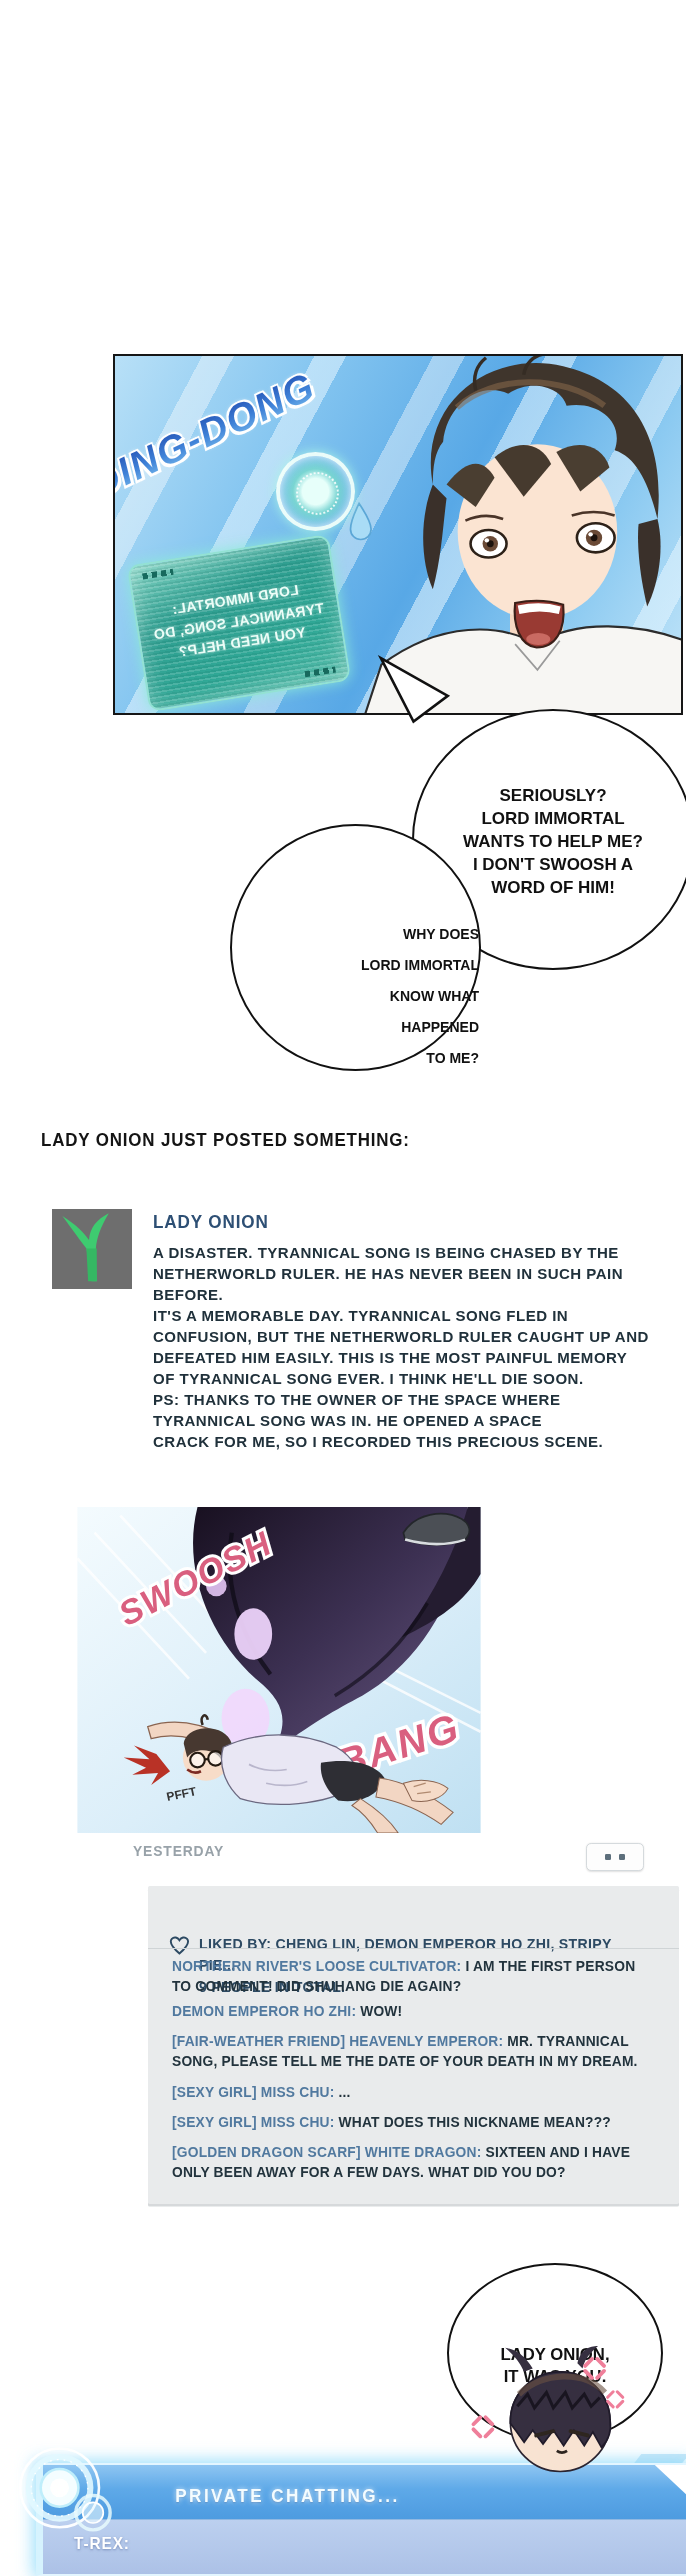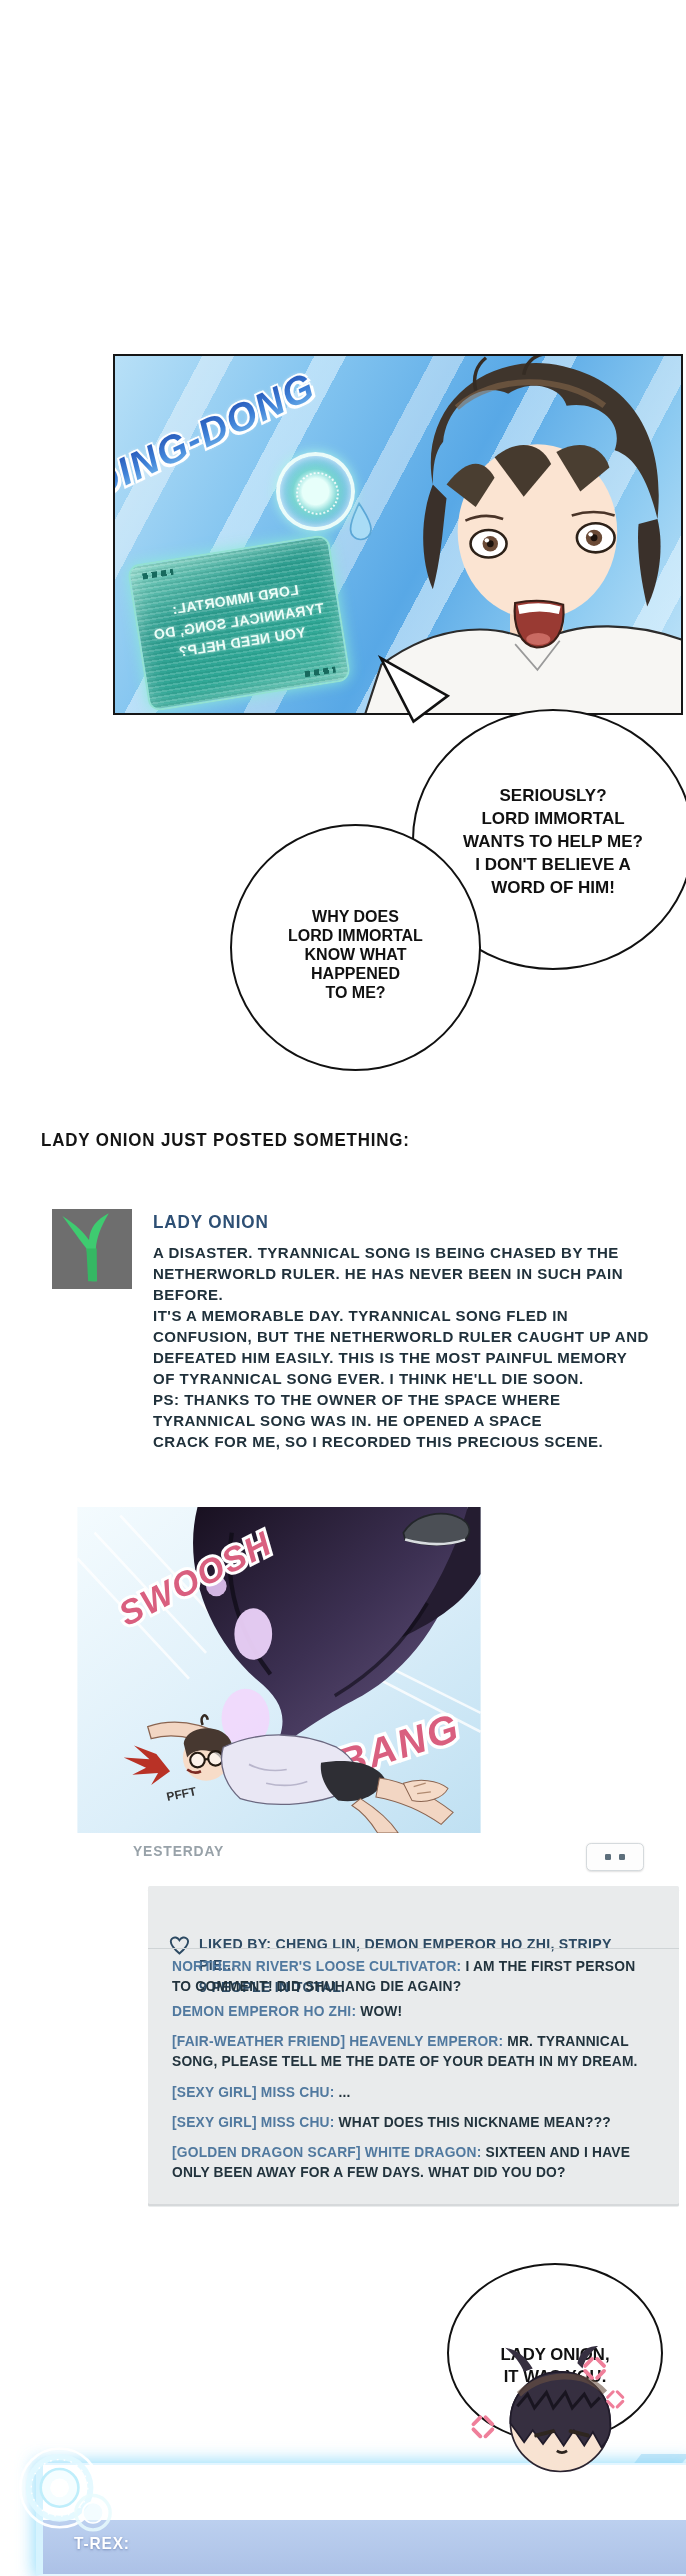--- a/index.html
+++ b/index.html
@@ -72,21 +72,21 @@
     content:""; position:absolute; left:15.5px; top:15.5px; width:39px; height:39px; border-radius:50%;
     border:2.6px dotted rgba(255,255,255,.85);
   }
 
   
   .bubble {
     position:absolute; background:#fff; border:2.6px solid #111; border-radius:50%;
     text-align:center; color:#111; font-weight:bold; white-space:pre-line; z-index:5;
   }
   .bubble-seriously { left:412px; top:709px; width:282px; height:261px; font-size:17px; line-height:23px; padding-top:50px; }
-  .bubble-why       { left:230px; top:824px; width:251px; height:247px; font-size:16px; line-height:19px; padding-top:62px; }
+  .bubble-why       { left:230px; top:824px; width:251px; height:247px; font-size:14px; line-height:31px; padding-top:62px;text-align:right; }
   .bubble-ladyonion { left:447px; top:2263px; width:216px; height:180px; font-size:16.7px; line-height:22px; padding-top:57px; }
   .tail { position:absolute; z-index:4; }
 
   
   .feed-heading {
     position:absolute; left:41px; top:1130px;
     font-size:18px; font-weight:bold; color:#141414; letter-spacing:0.9px;
     transform:scaleX(.94); transform-origin:left top; white-space:nowrap;
   }
   .avatar {
@@ -243,21 +243,21 @@
     <polygon points="8,6 86,50 46,80" fill="#fff" stroke="#111" stroke-width="3"></polygon>
   </svg>
   <svg class="tail" style="left:441px; top:817px; width:76px; height:64px;" viewBox="0 0 88 74">
     <polygon points="80,8 6,56 30,68" fill="#fff" stroke="#111" stroke-width="3"></polygon>
   </svg>
 
   <div class="bubble bubble-seriously">
     <span>SERIOUSLY?
 LORD IMMORTAL
 WANTS TO HELP ME?
-I DON'T BELIEVE A
+I DON'T SWOOSH A
 WORD OF HIM!</span>
   </div>
   <div class="bubble bubble-why">
     <span>WHY DOES
 LORD IMMORTAL
 KNOW WHAT
 HAPPENED
 TO ME?</span>
   </div>
 
@@ -408,20 +408,23 @@
         <path d="M-11,-3 L-3,-11 M3,-11 L11,-3 M-11,3 L-3,11 M3,11 L11,3" fill="none"></path>
       </g>
       <g transform="translate(176,62) scale(.8)">
         <path d="M-11,-3 L-3,-11 M3,-11 L11,-3 M-11,3 L-3,11 M3,11 L11,3" fill="none"></path>
       </g>
     </g>
   </svg>
 
   <div class="chat-corner"></div>
   <div class="chat-window">
+    <div class="chat-header">
+      <div class="chat-title">PRIVATE CHATTING...</div>
+    </div>
     <div class="chat-body">
       <div class="chat-sender">T-REX:</div>
 
     </div>
   </div>
   <svg class="chat-ring" width="120" height="120" viewBox="0 0 140 140">
     <circle cx="59" cy="57" r="46" fill="none" stroke="rgba(255,255,255,.95)" stroke-width="3"></circle>
     <circle cx="59" cy="57" r="36" fill="none" stroke="#e2f8ff" stroke-width="7" opacity=".9"></circle>
     <circle cx="59" cy="57" r="33" fill="none" stroke="#ffffff" stroke-width="1.5" stroke-dasharray="2 6"></circle>
     <circle cx="59" cy="57" r="22" fill="#f4fdff" stroke="#bfeefb" stroke-width="3"></circle>

